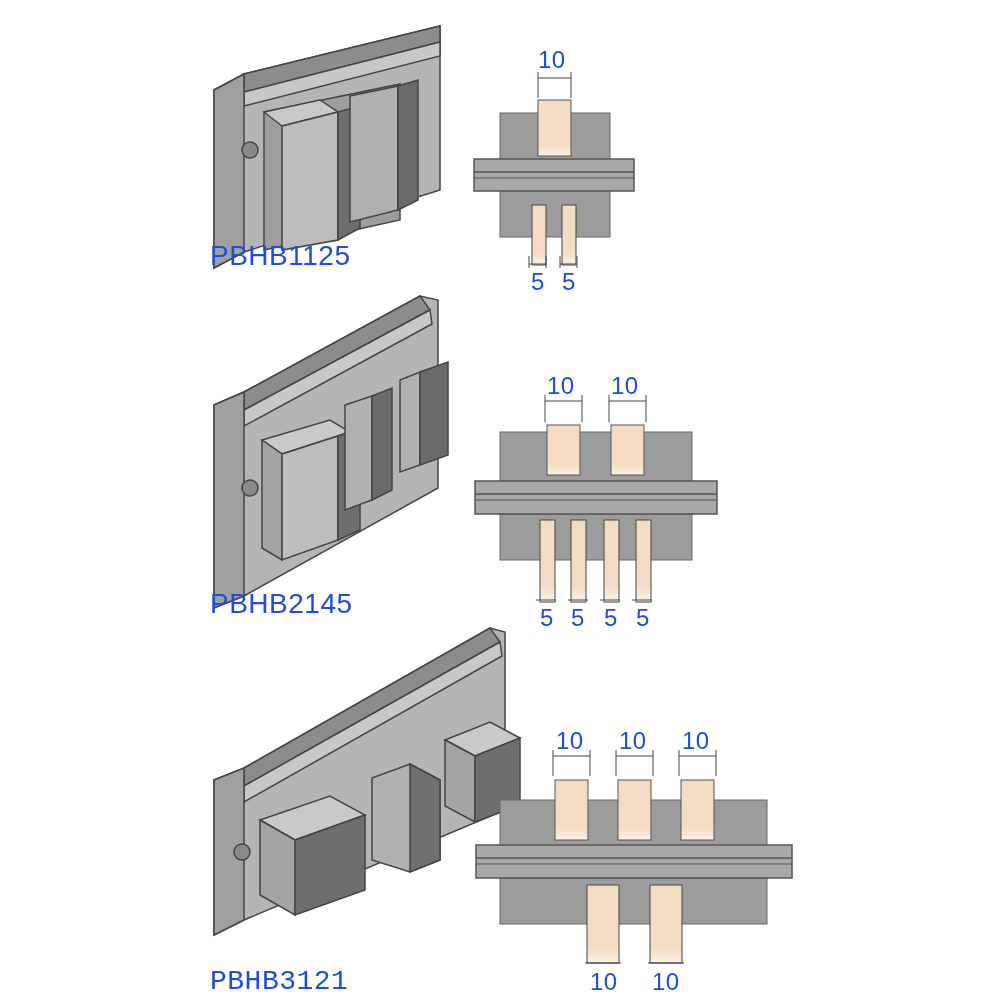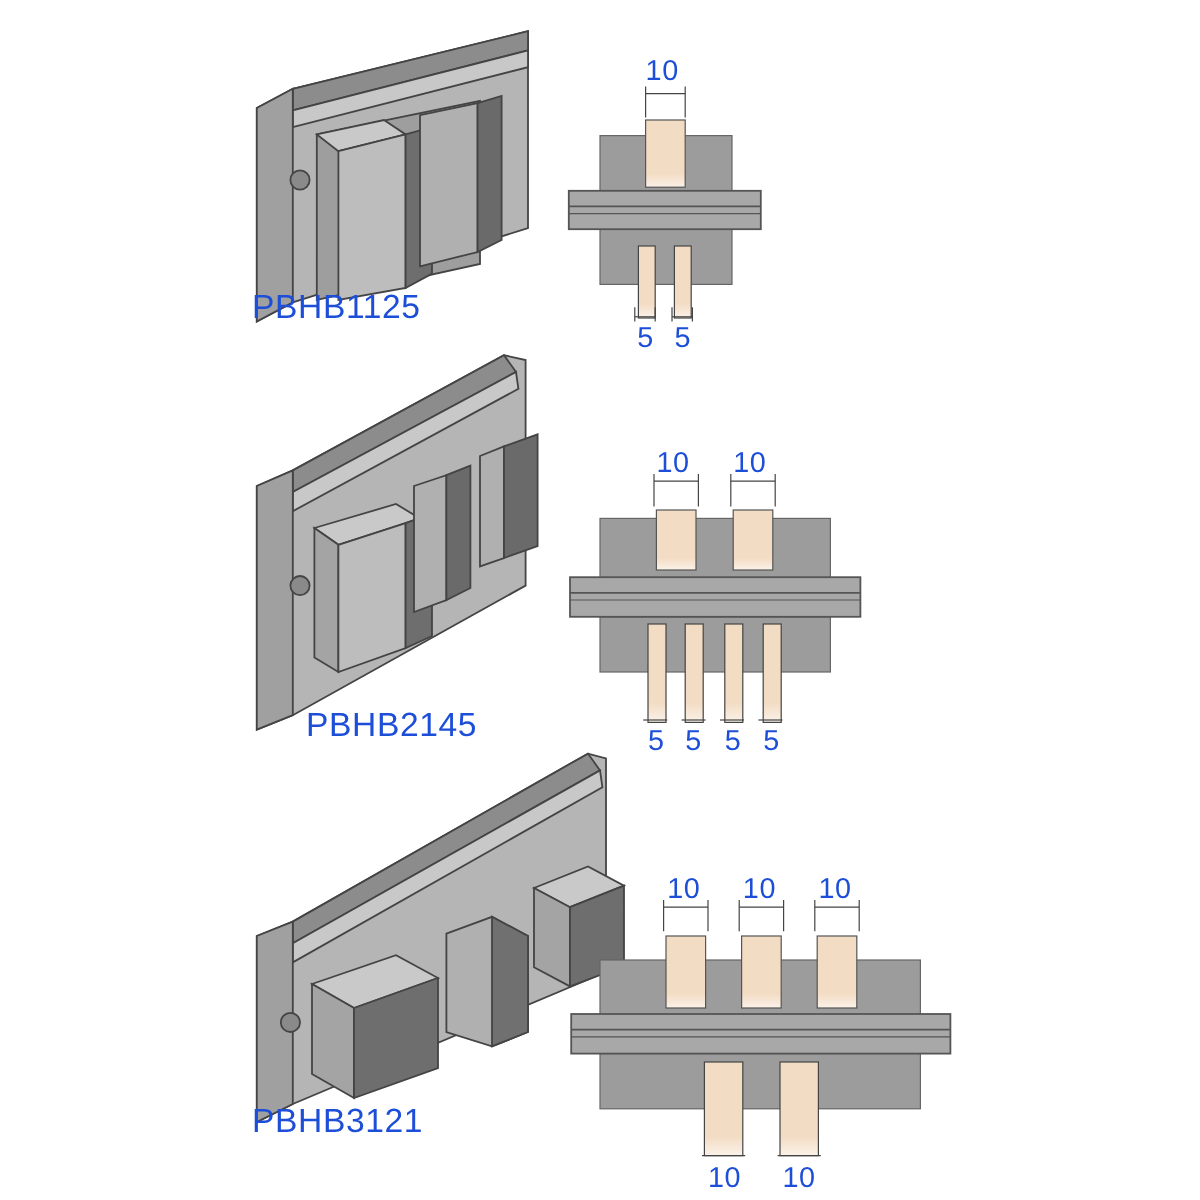--- a/index.html
+++ b/index.html
@@ -152,14 +152,14 @@
 <div class="label" style="left:604px;top:604px;font-size:24px;">5</div>
 <div class="label" style="left:636px;top:604px;font-size:24px;">5</div>
 
 <div class="label" style="left:556px;top:727px;font-size:24px;">10</div>
 <div class="label" style="left:619px;top:727px;font-size:24px;">10</div>
 <div class="label" style="left:682px;top:727px;font-size:24px;">10</div>
 <div class="label" style="left:590px;top:968px;font-size:24px;">10</div>
 <div class="label" style="left:652px;top:968px;font-size:24px;">10</div>
 
 <div class="label" style="left:210px;top:240px;">PBHB1125</div>
-<div class="label" style="left:210px;top:588px;margin-left:45px;">PBHB2145</div>
-<div class="label" style="left:210px;top:918px;">PBHB3121</div>
+<div class="label" style="left:210px;top:588px;">PBHB2145</div>
+<div class="label" style="left:210px;top:966px;font-family:Liberation Mono, monospace;">PBHB3121</div>
 
 </body></html>

